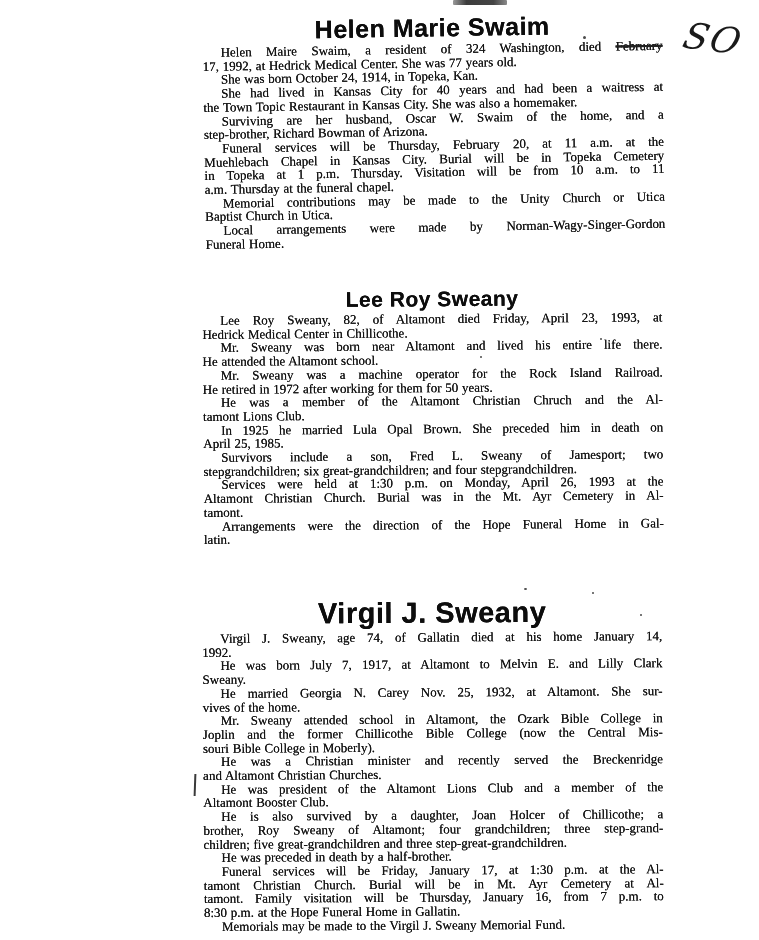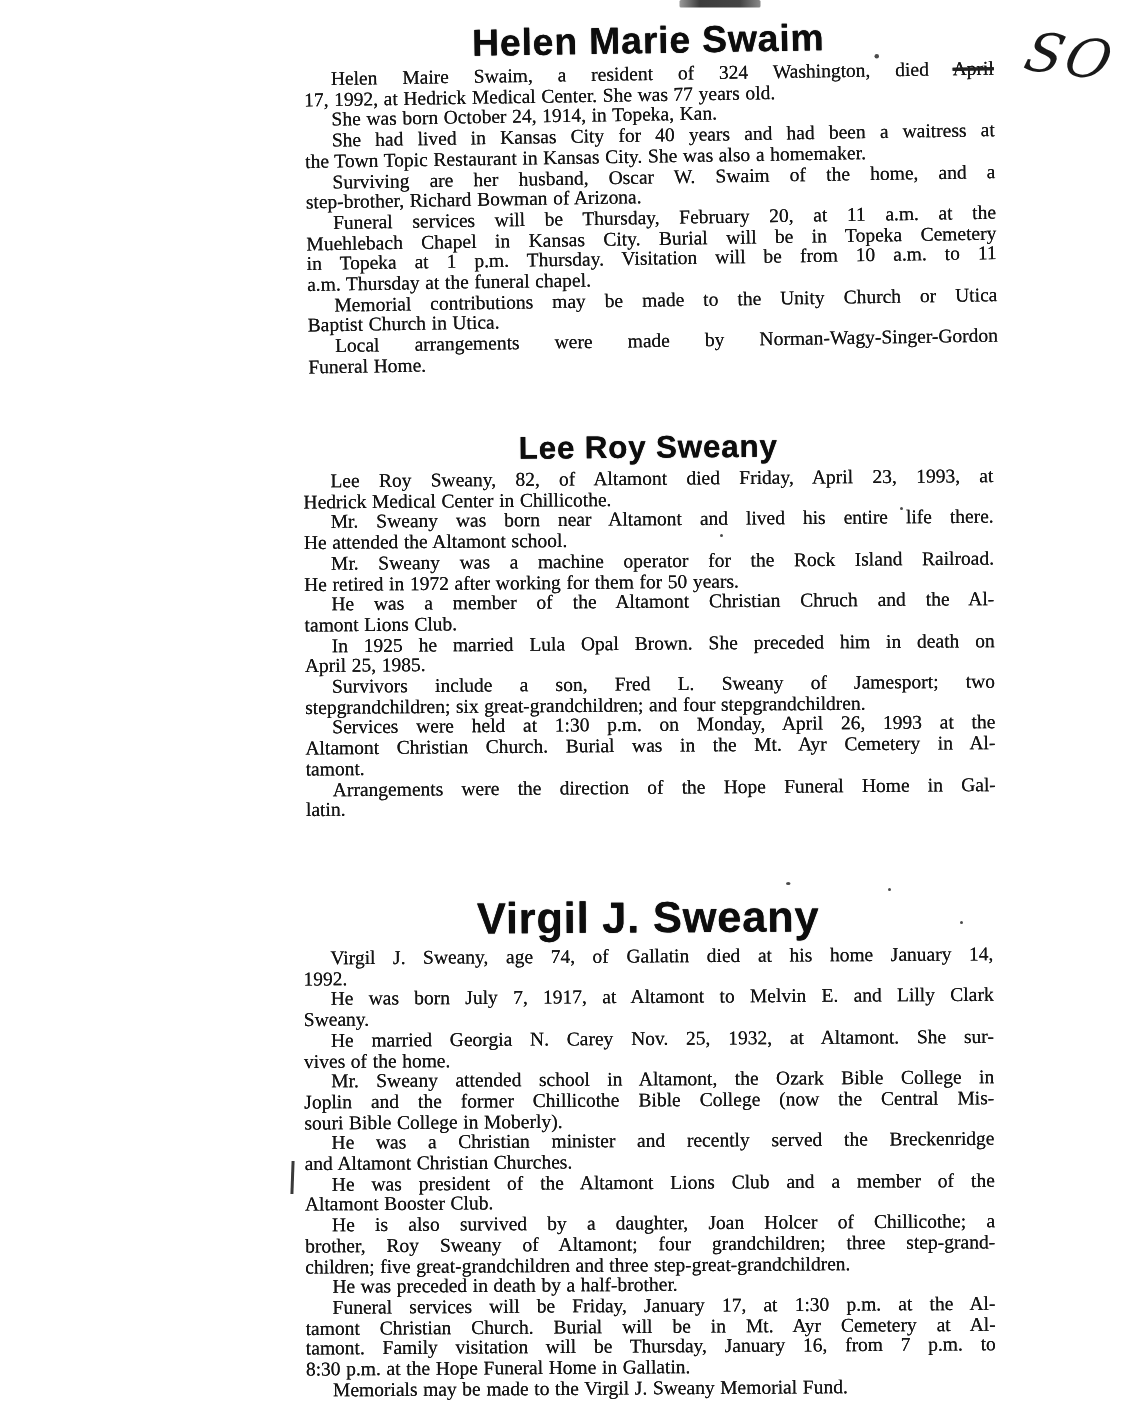--- a/index.html
+++ b/index.html
@@ -98,21 +98,21 @@
 </head>
 <body>
 
 <div class="page">
   <div class="top-bar"></div>
   <div class="handwritten">SO</div>
 
   <div id="obituaries">
       <section class="obit obit-0">
         <h2 class="obit-title">Helen Marie Swaim</h2>
-        <div class="line indent"><span>Helen Maire Swaim, a resident of 324 Washington, died </span><span class="struck">April</span></div>
+        <div class="line indent"><span>Helen Maire Swaim, a resident of 324 Washington, died </span><span class="struck">February</span></div>
         <div class="line last">17, 1992, at Hedrick Medical Center. She was 77 years old.</div>
         <div class="line indent last">She was born October 24, 1914, in Topeka, Kan.</div>
         <div class="line indent">She had lived in Kansas City for 40 years and had been a waitress at</div>
         <div class="line last">the Town Topic Restaurant in Kansas City. She was also a homemaker.</div>
         <div class="line indent">Surviving are her husband, Oscar W. Swaim of the home, and a</div>
         <div class="line last">step-brother, Richard Bowman of Arizona.</div>
         <div class="line indent">Funeral services will be Thursday, February 20, at 11 a.m. at the</div>
         <div class="line">Muehlebach Chapel in Kansas City. Burial will be in Topeka Cemetery</div>
         <div class="line">in Topeka at 1 p.m. Thursday. Visitation will be from 10 a.m. to 11</div>
         <div class="line last">a.m. Thursday at the funeral chapel.</div>

